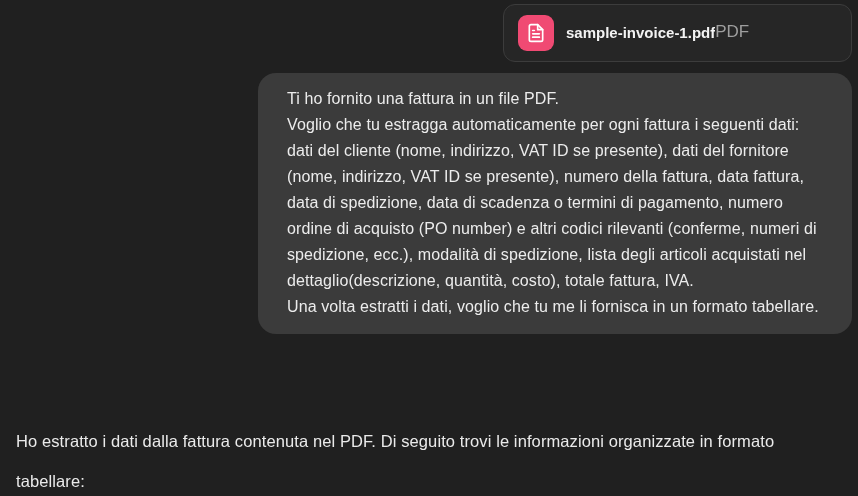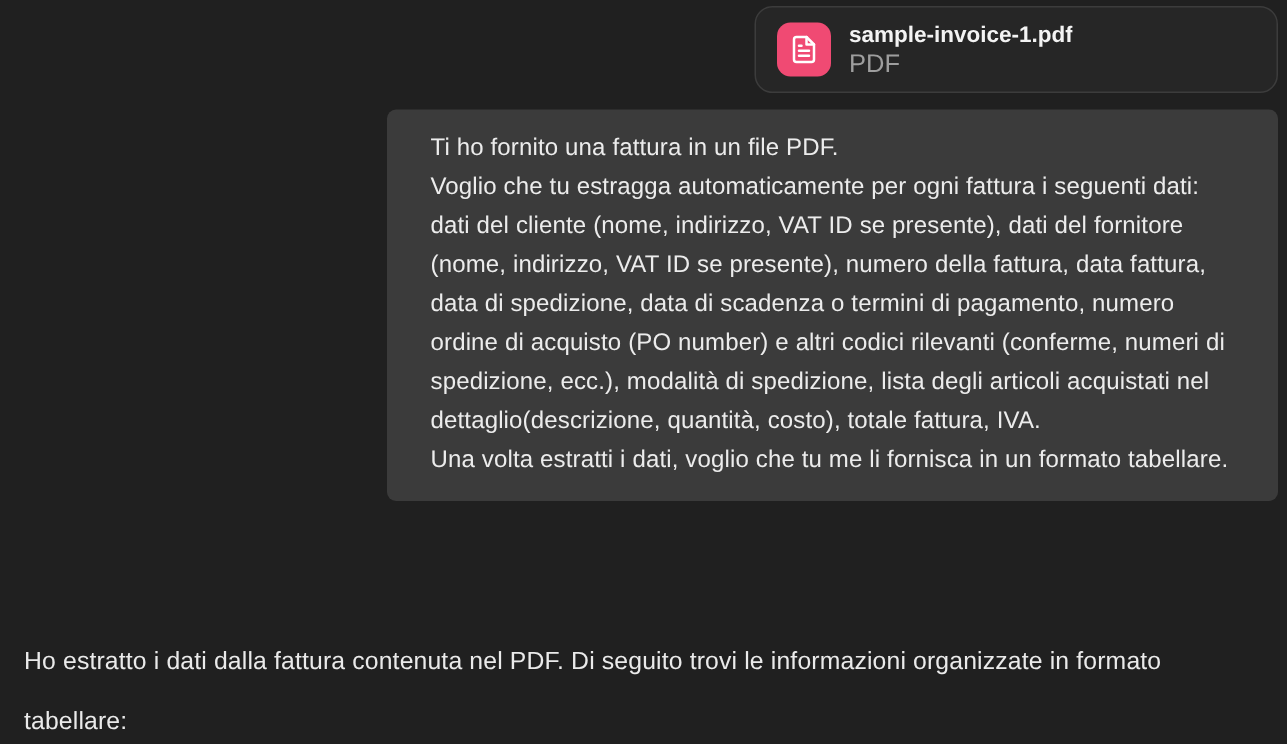--- a/index.html
+++ b/index.html
@@ -41,21 +41,21 @@
   .file-icon {
     flex: 0 0 auto;
     width: 36px;
     height: 36px;
     border-radius: 9px;
     background: var(--pdf-icon-color);
     display: flex;
     align-items: center;
     justify-content: center;
   }
-  .file-meta { display: flex; flex-direction: column; min-width: 0; }
+  .file-meta { display: flex; min-width: 0; }
   .file-name {
     font-size: 15px;
     font-weight: 700;
     color: #f3f3f3;
     line-height: 20px;
     white-space: nowrap;
     overflow: hidden;
     text-overflow: ellipsis;
   }
   .file-type {
@@ -64,21 +64,21 @@
     line-height: 18px;
   }
 
   
   .user-bubble {
     position: absolute;
     top: 73px;
     right: 6px;
     width: 594px;
     background: var(--bubble-background);
-    border-radius: 6px;
+    border-radius: 18px;
     padding: 13px 26px 14px 29px;
   }
   .user-text {
     font-size: 16px;
     line-height: 26px;
     color: var(--text-primary);
     white-space: pre-line;
     letter-spacing: 0.1px;
   }
 

